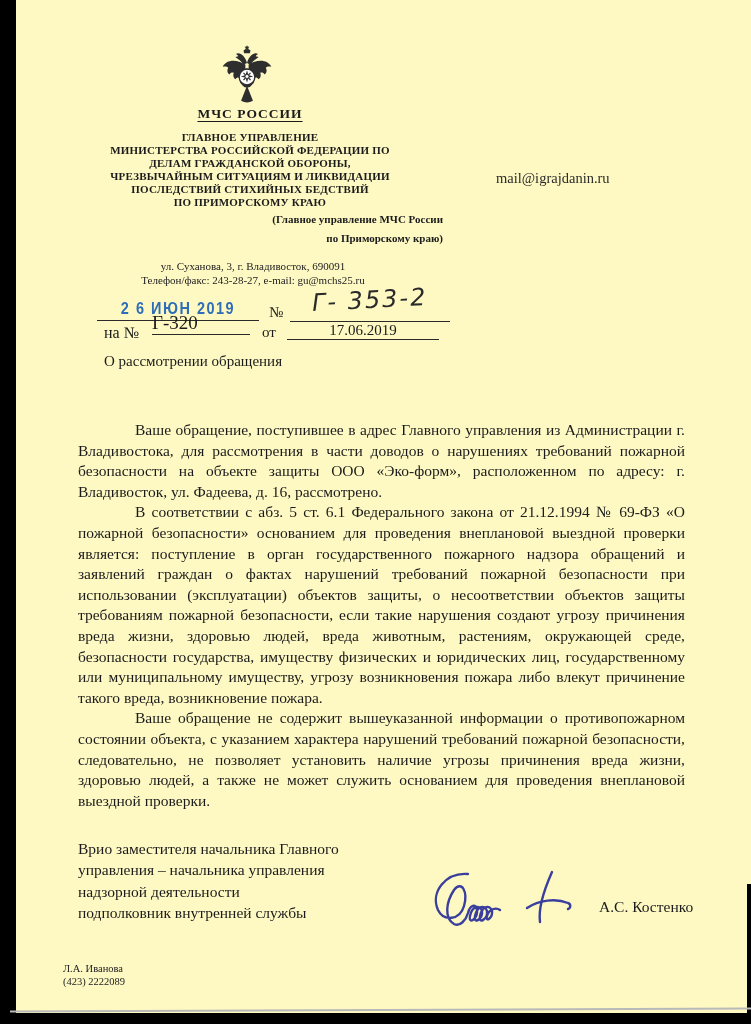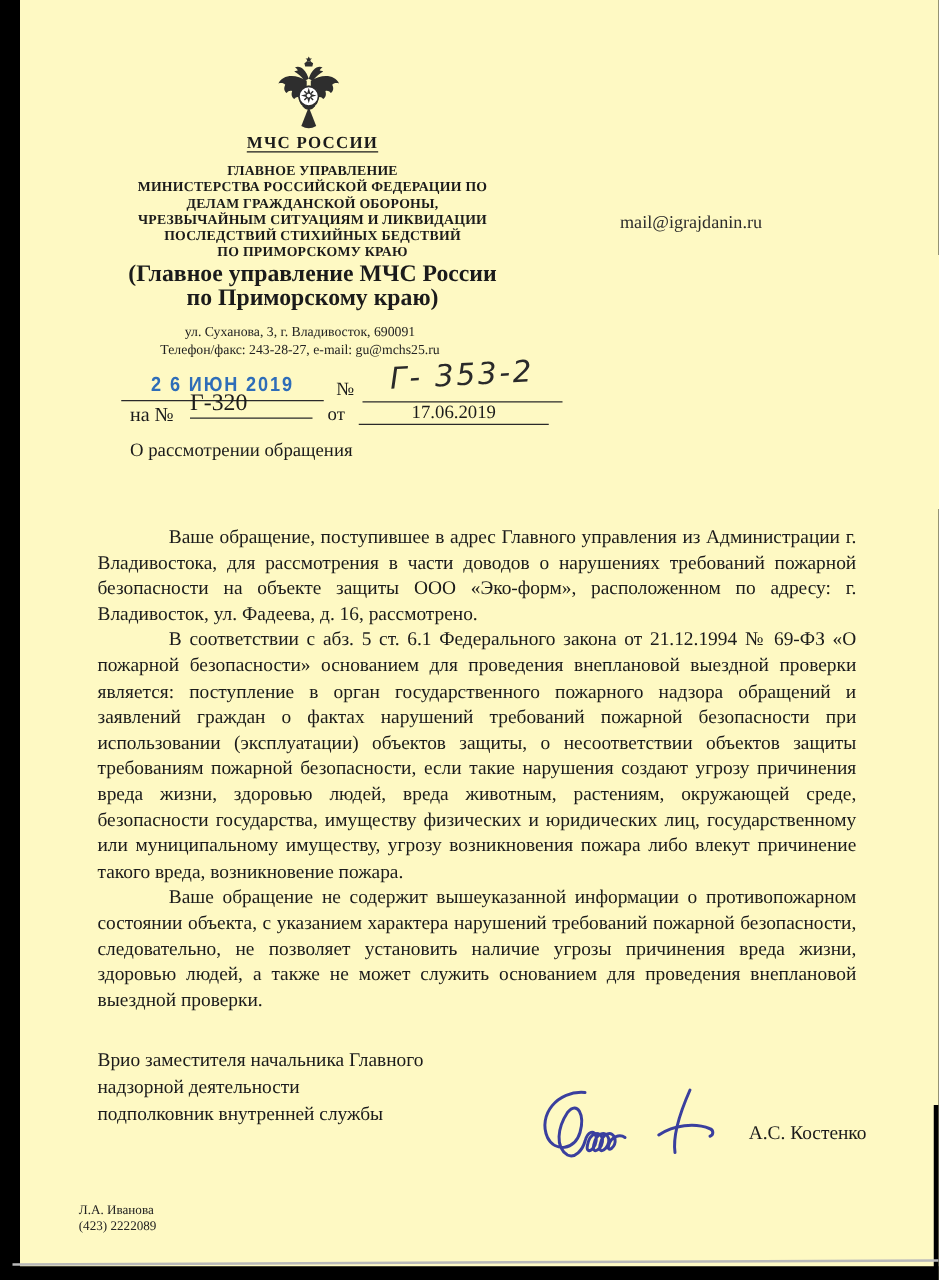--- a/index.html
+++ b/index.html
@@ -14,23 +14,23 @@
   
   .edge-left{position:absolute;left:0;top:0;width:16px;height:1024px;background:#000;}
   .edge-bottom{position:absolute;left:0;bottom:0;width:751px;height:11px;background:#000;}
   .edge-right{position:absolute;right:0;bottom:0;width:4px;height:140px;background:#000;}
   .page-edge-line{position:absolute;left:10px;top:1009px;width:741px;height:2px;background:#b9b9b9;transform:rotate(-0.25deg);}
   .emblem{position:absolute;left:220px;top:44px;width:54px;height:66px;}
   .org-top{position:absolute;left:57px;top:106px;width:386px;text-align:center;
     font-weight:bold;font-size:13.5px;letter-spacing:1px;text-decoration:underline;text-underline-offset:3px;}
   .lh-lines{position:absolute;left:57px;top:131px;width:386px;text-align:center;
     font-weight:bold;font-size:11px;line-height:13px;letter-spacing:.2px;}
-  .lh-alt{position:absolute;left:57px;top:210px;width:386px;text-align:center;
-    font-weight:bold;font-size:19px;line-height:19px;}
-  .addr{position:absolute;left:47px;top:259px;width:386px;text-align:center;
+  .lh-alt{position:absolute;left:57px;top:210px;width:386px;text-align:right;
+    font-weight:bold;font-size:11px;line-height:19px;}
+  .addr{position:absolute;left:60px;top:259px;width:386px;text-align:center;
     font-size:11px;line-height:14px;color:#222;}
   .recipient-email{position:absolute;left:496px;top:170px;font-size:14.5px;color:#2b2b2b;}
 
   
   .stamp-line{position:absolute;left:97px;top:299px;width:162px;height:21px;
     border-bottom:1.6px solid #2a2a2a;text-align:center;}
   .stamp-date{font-family:"Liberation Sans",sans-serif;font-weight:700;font-size:14.5px;
     letter-spacing:1.5px;color:#2e6db8;display:inline-block;transform:scaleY(1.12);}
   .no-label{position:absolute;left:269px;top:304px;font-size:15px;}
   .number-line{position:absolute;left:290px;top:286px;width:160px;height:35px;
@@ -123,20 +123,21 @@
   <div class="subject">О рассмотрении обращения</div>
 
   <div class="body-text">
     <p>Ваше обращение, поступившее в адрес Главного управления из Администрации г. Владивостока, для рассмотрения в части доводов о нарушениях требований пожарной безопасности на объекте защиты ООО «Эко-форм», расположенном по адресу: г. Владивосток, ул. Фадеева, д. 16, рассмотрено.</p>
     <p>В соответствии с абз. 5 ст. 6.1 Федерального закона от 21.12.1994 № 69-ФЗ «О пожарной безопасности» основанием для проведения внеплановой выездной проверки является: поступление в орган государственного пожарного надзора обращений и заявлений граждан о фактах нарушений требований пожарной безопасности при использовании (эксплуатации) объектов защиты, о несоответствии объектов защиты требованиям пожарной безопасности, если такие нарушения создают угрозу причинения вреда жизни, здоровью людей, вреда животным, растениям, окружающей среде, безопасности государства, имуществу физических и юридических лиц, государственному или муниципальному имуществу, угрозу возникновения пожара либо влекут причинение такого вреда, возникновение пожара.</p>
     <p>Ваше обращение не содержит вышеуказанной информации о противопожарном состоянии объекта, с указанием характера нарушений требований пожарной безопасности, следовательно, не позволяет установить наличие угрозы причинения вреда жизни, здоровью людей, а также не может служить основанием для проведения внеплановой выездной проверки.</p>
   </div>
 
   <div class="sig-block">
     <div>Врио заместителя начальника Главного</div>
+    <div>управления – начальника управления</div>
     <div>надзорной деятельности</div>
     <div>подполковник внутренней службы</div>
   </div>
 
   <svg class="signature-svg" viewBox="0 0 170 92">
     <g fill="none" stroke="#3a3f9e" stroke-width="2.4" stroke-linecap="round" stroke-linejoin="round">
       <path d="M44 16 C 22 14 6 34 14 52 C 20 64 36 62 40 48 C 44 34 38 22 30 32 C 22 44 20 60 30 66
                C 36 69 42 62 44 55
                C 46 47 52 45 53 52 C 54 61 44 67 46 58 C 48 48 56 46 58 53 C 59 61 49 67 51 58
                C 53 48 61 46 63 53 C 64 61 54 67 56 58 C 58 48 66 46 68 53 C 69 60 61 65 63 58

